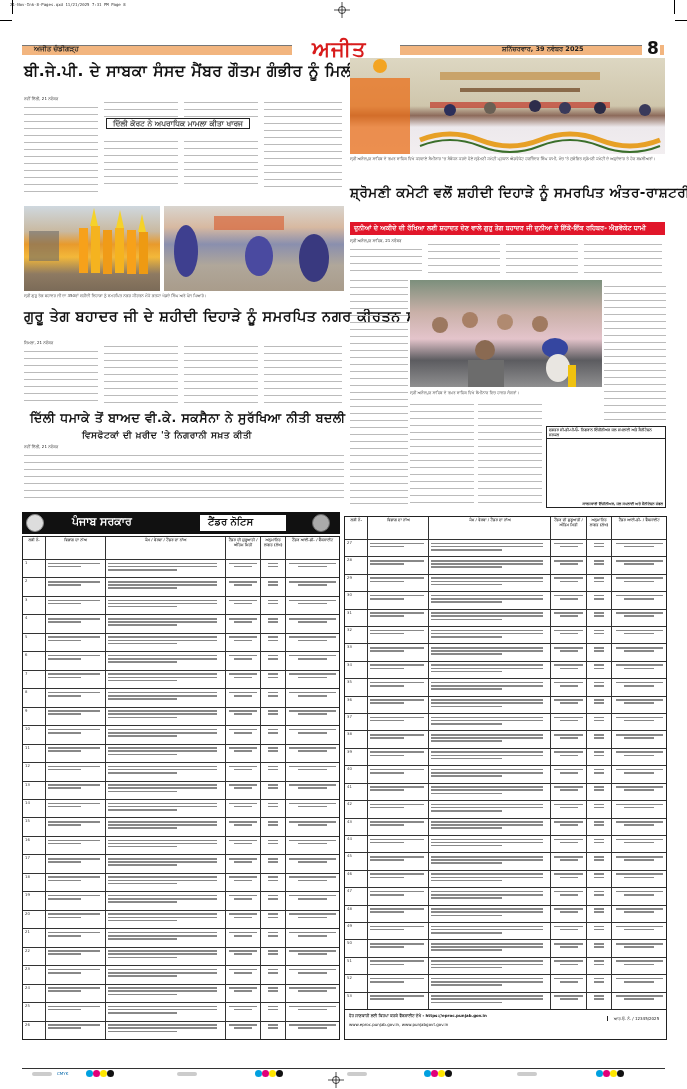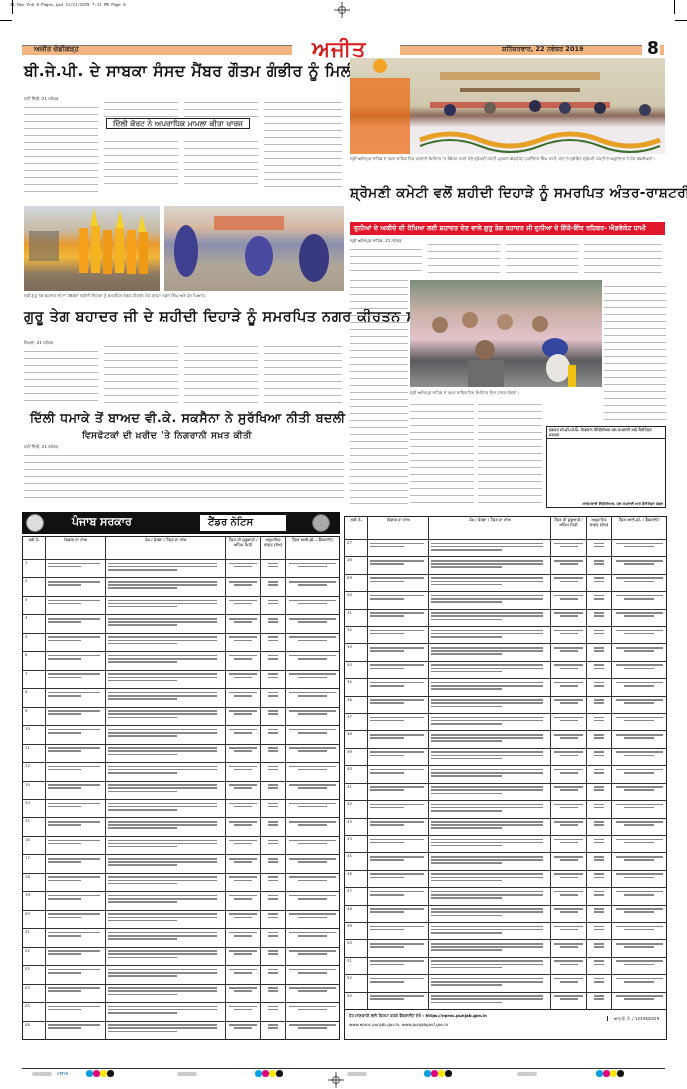--- a/index.html
+++ b/index.html
@@ -47,21 +47,21 @@
       <line x1="8" y1="0" x2="8" y2="16" stroke="#000" stroke-width="0.7"></line>
       <circle cx="8" cy="8" r="3.5" fill="none" stroke="#000" stroke-width="0.7"></circle>
     </svg>
 </div>
 
 <div class="abs masthead">
   <div class="mh-bar mh-left"></div>
   <span class="mh-section">ਅਜੀਤ ਚੰਡੀਗੜ੍ਹ</span>
   <span class="mh-logo">ਅਜੀਤ</span>
   <div class="mh-bar mh-right"></div>
-  <span class="mh-date">ਸ਼ਨਿੱਚਰਵਾਰ, 22 ਨਵੰਬਰ 2019</span>
+  <span class="mh-date">ਸ਼ਨਿੱਚਰਵਾਰ, 39 ਨਵੰਬਰ 2025</span>
   <span class="mh-page">8</span>
   <div class="mh-pagebar"></div>
 </div>
 
 <div class="abs hl" style="left:24px;top:62px;font-size:15.5px;">ਬੀ.ਜੇ.ਪੀ. ਦੇ ਸਾਬਕਾ ਸੰਸਦ ਮੈਂਬਰ ਗੌਤਮ ਗੰਭੀਰ ਨੂੰ ਮਿਲੀ ਵੱਡੀ ਰਾਹਤ</div>
 <div class="col body-text" style="left:24px;top:96px;width:320px;height:102px;">
   <div style="position:absolute;left:0;top:0;width:74px;">
     <div style="font-size:4px;color:#222;">ਨਵੀਂ ਦਿੱਲੀ, 21 ਨਵੰਬਰ</div>
     <div class="line"></div>
       <div class="line"></div>

